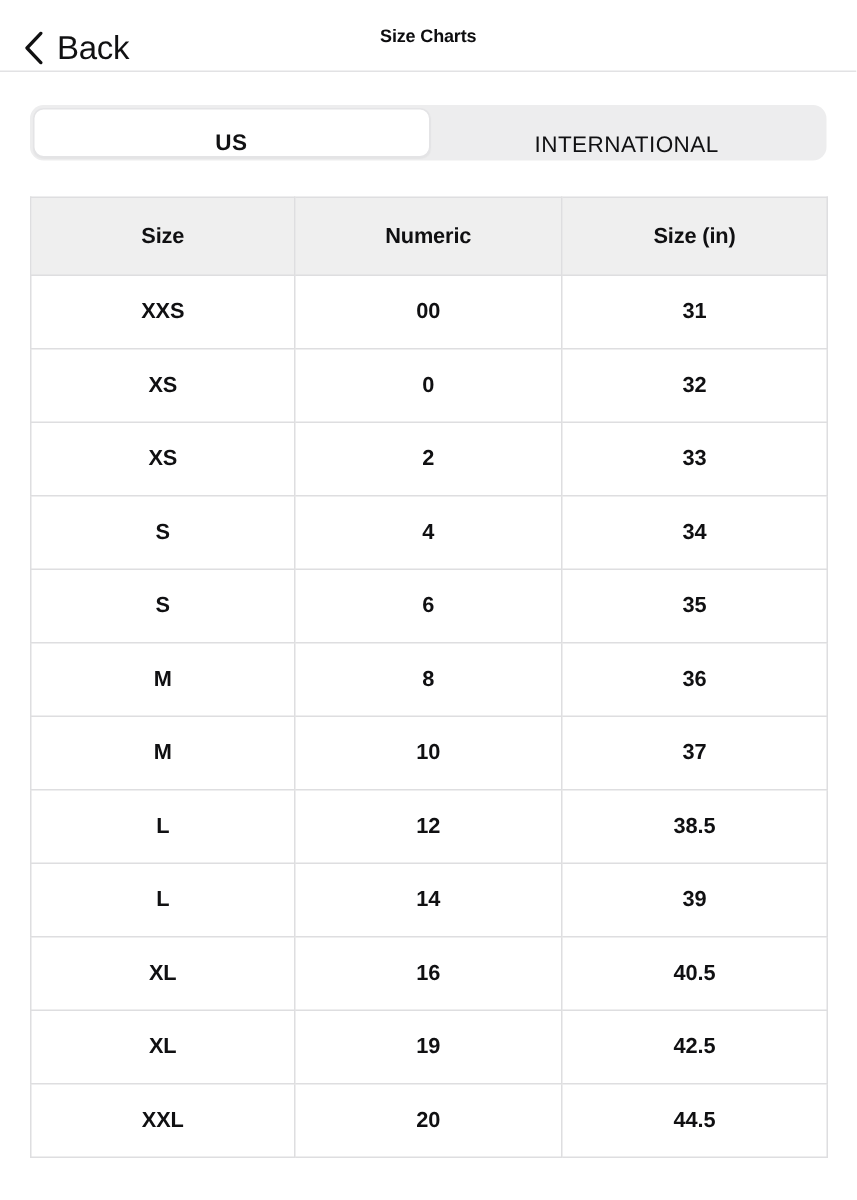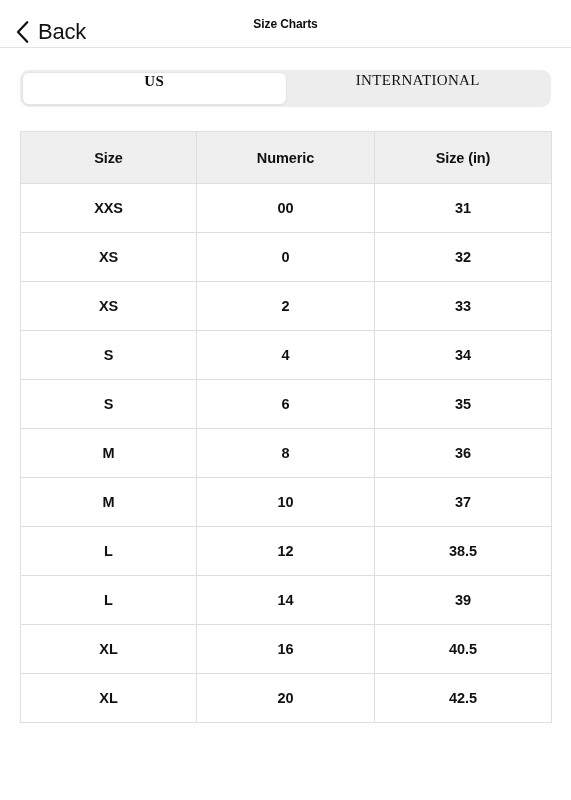--- a/index.html
+++ b/index.html
@@ -64,33 +64,32 @@
     display: flex;
     height: 37px;
     background: #ededee;
     border-radius: 9px;
     padding: 2px;
     position: relative;
   }
   .segment {
     flex: 1 1 0;
     display: flex;
-    align-items: flex-start;
+    align-items: flex-end;
     justify-content: center;
     font-size: 15px;
     font-weight: 500;
     color: #111113;
     letter-spacing: 0.3px;
     border-radius: 7px;
     cursor: pointer;
     user-select: none;
     background: transparent;
     border: none;
     height: 100%;
-    font-family: Liberation Serif, serif;
   }
   .segment.is-selected {
     background: #ffffff;
     border: 1px solid #e4e4e6;
     box-shadow: 0 1px 1px rgba(0,0,0,0.04);
     font-weight: 600;
   }
 
   
   .table-wrap {
@@ -212,18 +211,23 @@
         <td>14</td>
         <td>39</td>
       </tr>
       <tr>
         <td>XL</td>
         <td>16</td>
         <td>40.5</td>
       </tr>
       <tr>
         <td>XL</td>
+        <td>19</td>
+        <td>42.5</td>
+      </tr>
+      <tr>
+        <td>XXL</td>
         <td>20</td>
-        <td>42.5</td>
+        <td>44.5</td>
       </tr>
     </tbody>
   </table>
 </div>
 
 </body></html>

